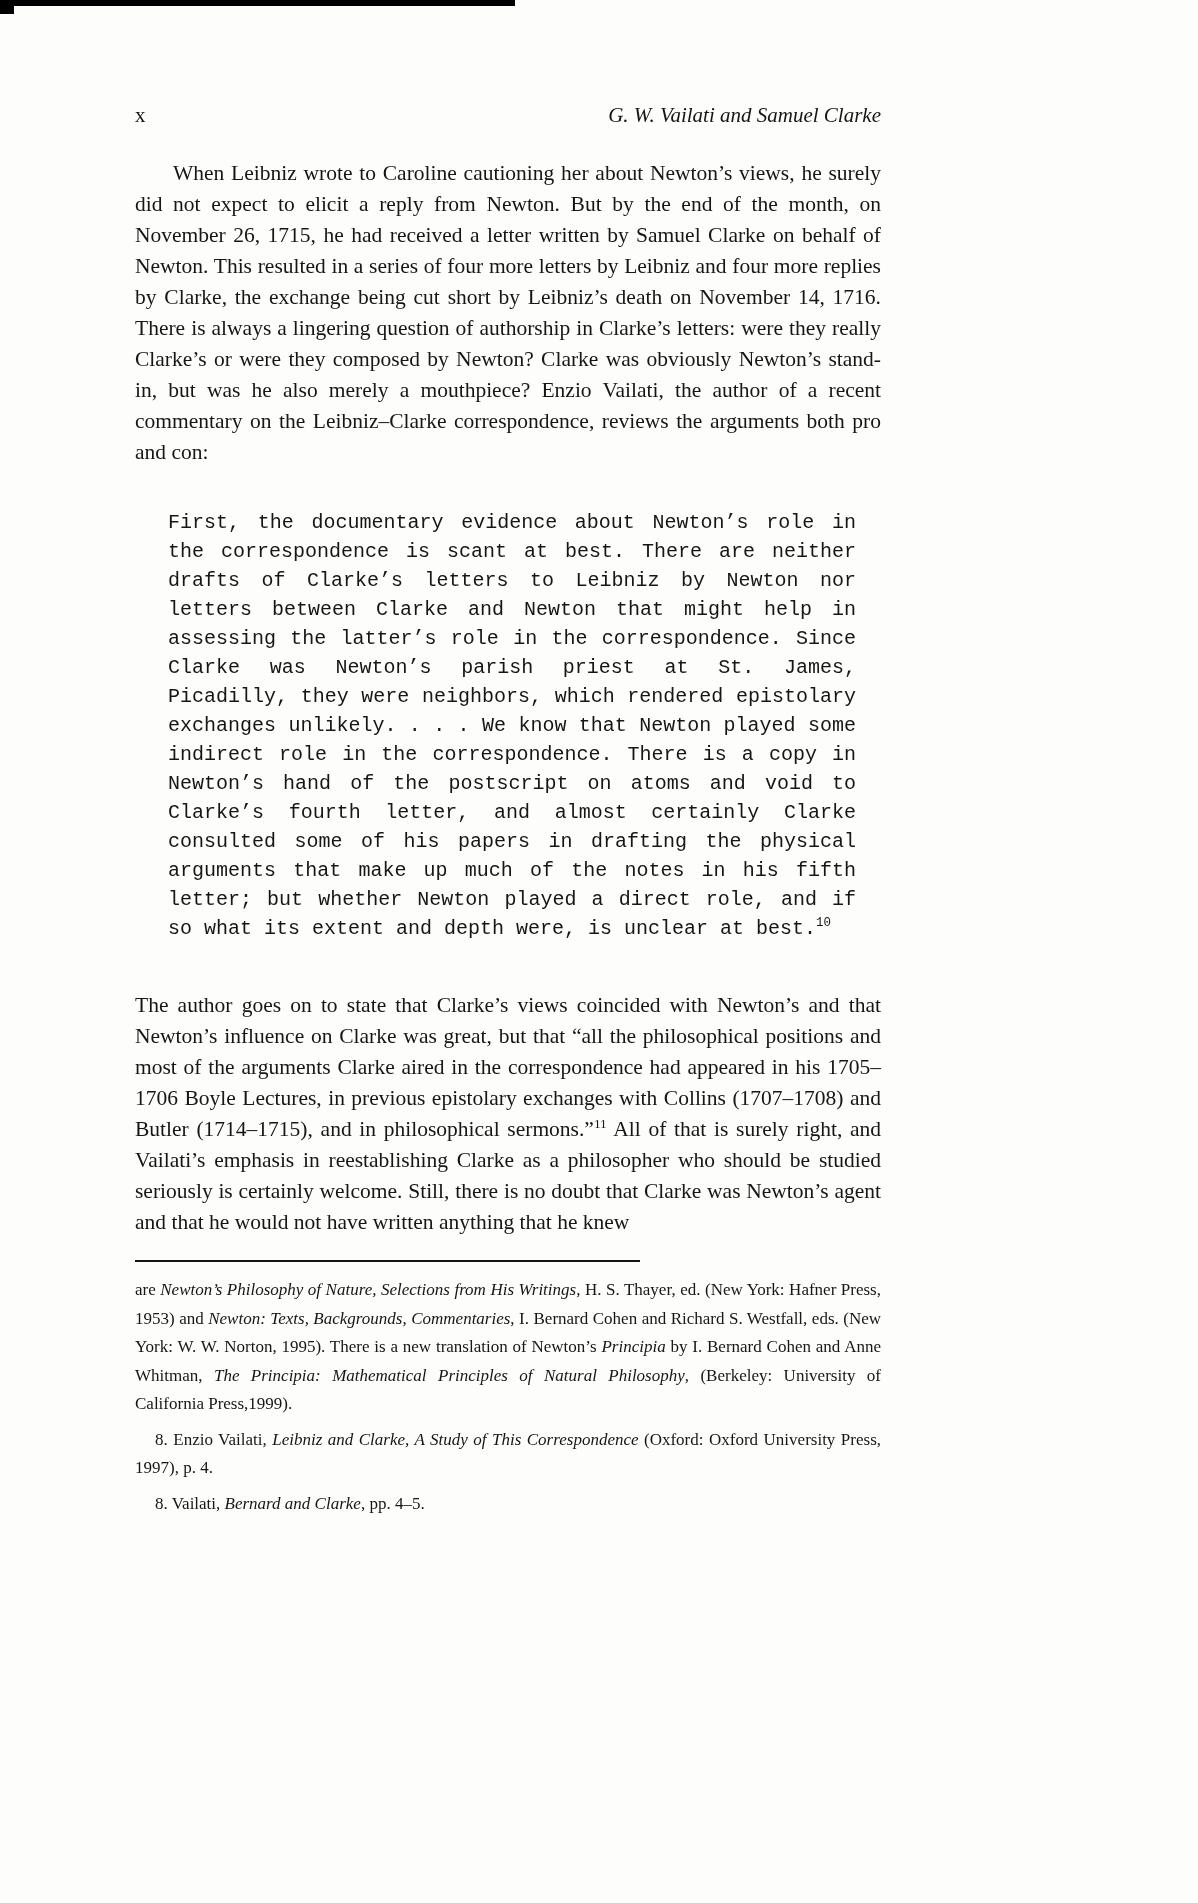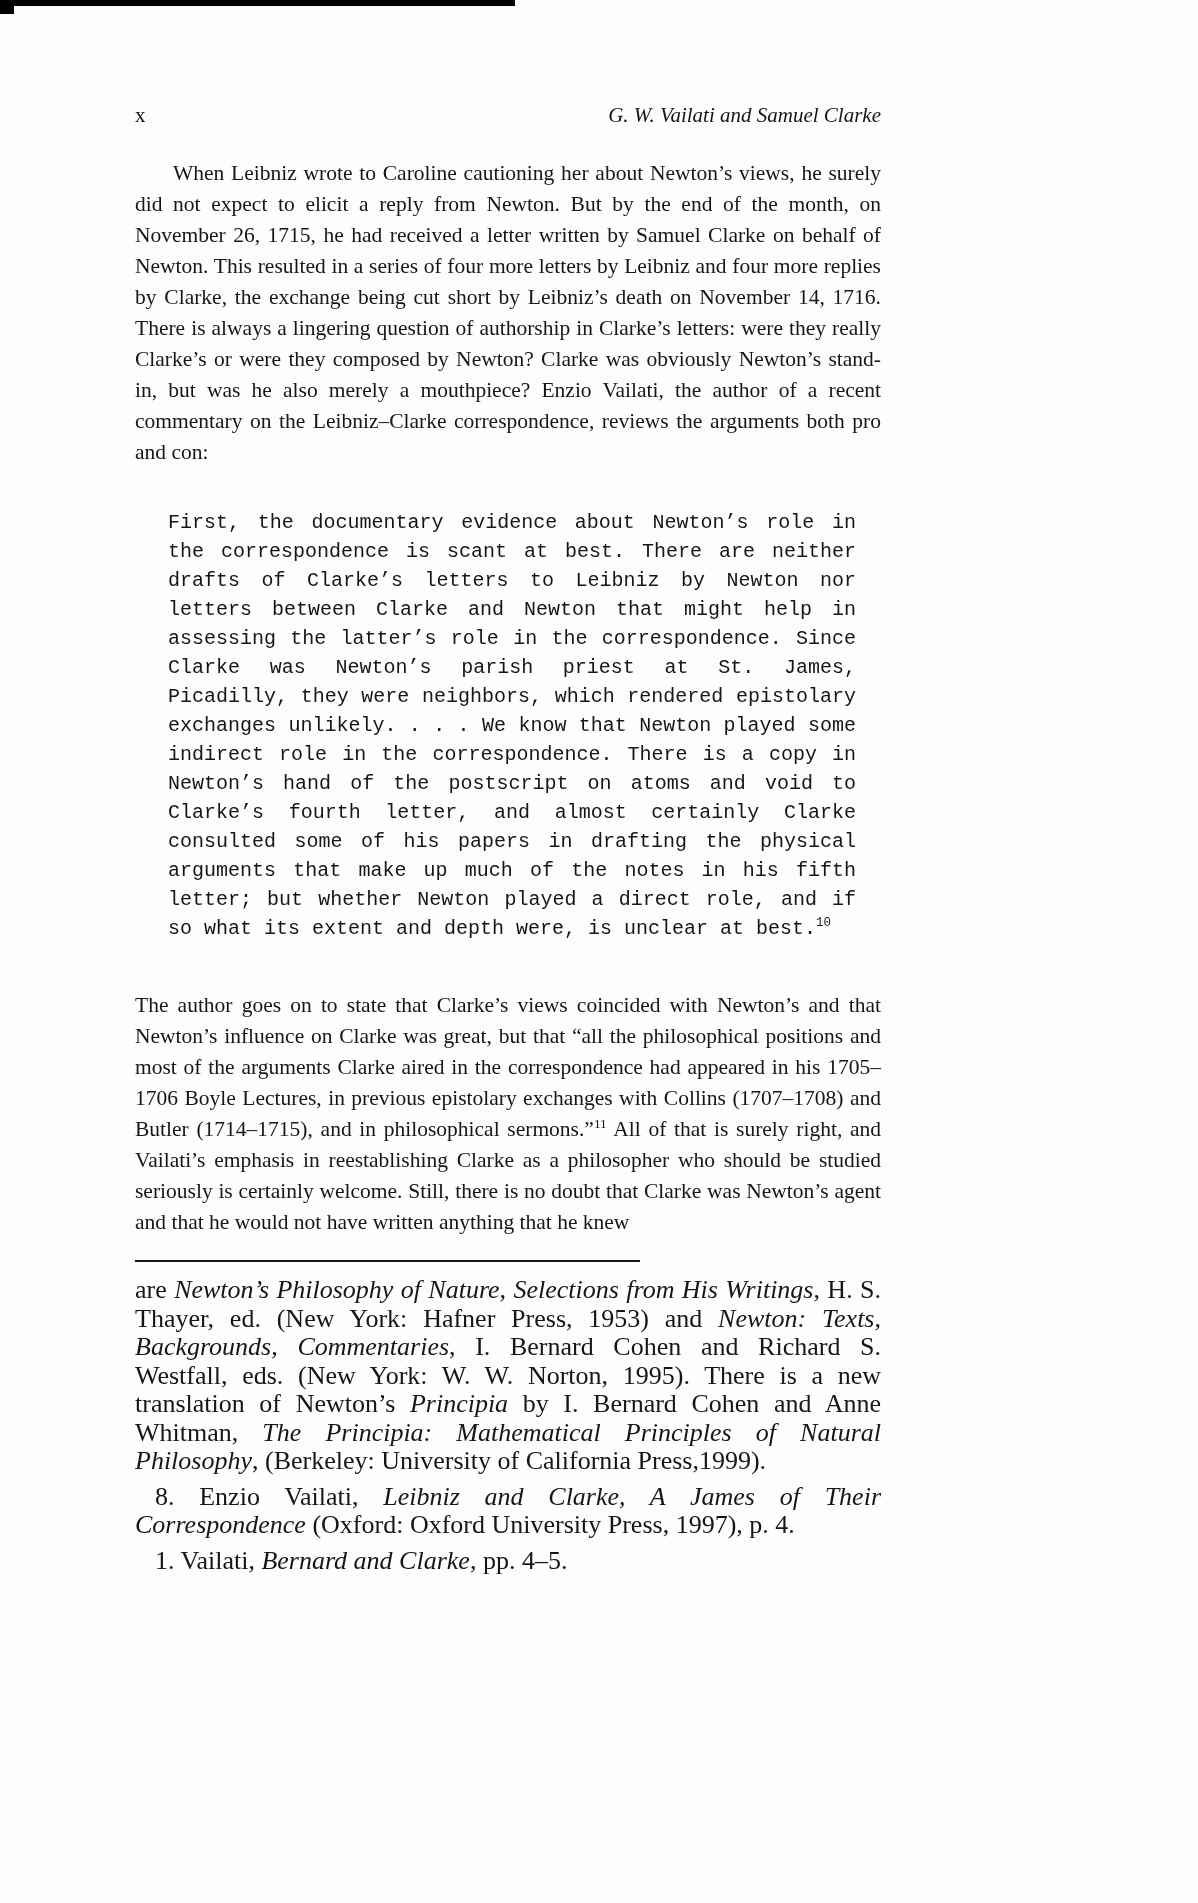--- a/index.html
+++ b/index.html
@@ -75,21 +75,21 @@
     vertical-align: super;
   }
   .footnote-rule {
     margin-top: 22px;
     width: 505px;
     height: 2px;
     background: #151515;
   }
   .footnotes {
     margin-top: 14px;
-    font-size: 26px;
+    font-size: 17px;
     line-height: 28.5px;
     text-align: justify;
   }
   .footnote {
     margin: 0;
   }
   .footnote-indented {
     margin-top: 7px;
     text-indent: 20px;
   }
@@ -114,19 +114,19 @@
       <p class="body-para para-first"><span>When Leibniz wrote to Caroline cautioning her about Newton’s views, he surely did not expect to elicit a reply from Newton. But by the end of the month, on November 26, 1715, he had received a letter written by Samuel Clarke on behalf of Newton. This resulted in a series of four more letters by Leibniz and four more replies by Clarke, the exchange being cut short by Leibniz’s death on November 14, 1716. There is always a lingering question of authorship in Clarke’s letters: were they really Clarke’s or were they composed by Newton? Clarke was obviously Newton’s stand-in, but was he also merely a mouthpiece? Enzio Vailati, the author of a recent commentary on the Leibniz–Clarke correspondence, reviews the arguments both pro and con:</span></p>
 
       <blockquote class="block-quote"><span>First, the documentary evidence about Newton’s role in the correspondence is scant at best. There are neither drafts of Clarke’s letters to Leibniz by Newton nor letters between Clarke and Newton that might help in assessing the latter’s role in the correspondence. Since Clarke was Newton’s parish priest at St. James, Picadilly, they were neighbors, which rendered epistolary exchanges unlikely. . . . We know that Newton played some indirect role in the correspondence. There is a copy in Newton’s hand of the postscript on atoms and void to Clarke’s fourth letter, and almost certainly Clarke consulted some of his papers in drafting the physical arguments that make up much of the notes in his fifth letter; but whether Newton played a direct role, and if so what its extent and depth were, is unclear at best.</span><sup>10</sup></blockquote>
 
       <p class="body-para para-after-quote"><span>The author goes on to state that Clarke’s views coincided with Newton’s and that Newton’s influence on Clarke was great, but that “all the philosophical positions and most of the arguments Clarke aired in the correspondence had appeared in his 1705–1706 Boyle Lectures, in previous epistolary exchanges with Collins (1707–1708) and Butler (1714–1715), and in philosophical sermons.”</span><sup>11</sup><span> All of that is surely right, and Vailati’s emphasis in reestablishing Clarke as a philosopher who should be studied seriously is certainly welcome. Still, there is no doubt that Clarke was Newton’s agent and that he would not have written anything that he knew</span></p>
 
       <div class="footnote-rule"></div>
 
       <section class="footnotes">
         <p class="footnote"><span>are </span><i>Newton’s Philosophy of Nature, Selections from His Writings</i><span>, H. S. Thayer, ed. (New York: Hafner Press, 1953) and </span><i>Newton: Texts, Backgrounds, Commentaries</i><span>, I. Bernard Cohen and Richard S. Westfall, eds. (New York: W. W. Norton, 1995). There is a new translation of Newton’s </span><i>Principia</i><span> by I. Bernard Cohen and Anne Whitman, </span><i>The Principia: Mathematical Principles of Natural Philosophy</i><span>, (Berkeley: University of California Press,1999).</span></p>
-        <p class="footnote footnote-indented"><span>8. Enzio Vailati, </span><i>Leibniz and Clarke, A James of Their Correspondence</i><span> (Oxford: Oxford University Press, 1997), p. 4.</span></p>
-        <p class="footnote footnote-indented"><span>1. Vailati, </span><i>Bernard and Clarke</i><span>, pp. 4–5.</span></p>
+        <p class="footnote footnote-indented"><span>8. Enzio Vailati, </span><i>Leibniz and Clarke, A Study of This Correspondence</i><span> (Oxford: Oxford University Press, 1997), p. 4.</span></p>
+        <p class="footnote footnote-indented"><span>8. Vailati, </span><i>Bernard and Clarke</i><span>, pp. 4–5.</span></p>
       </section>
 
     </main>
   </div>
 </div>
 
 </body></html>

